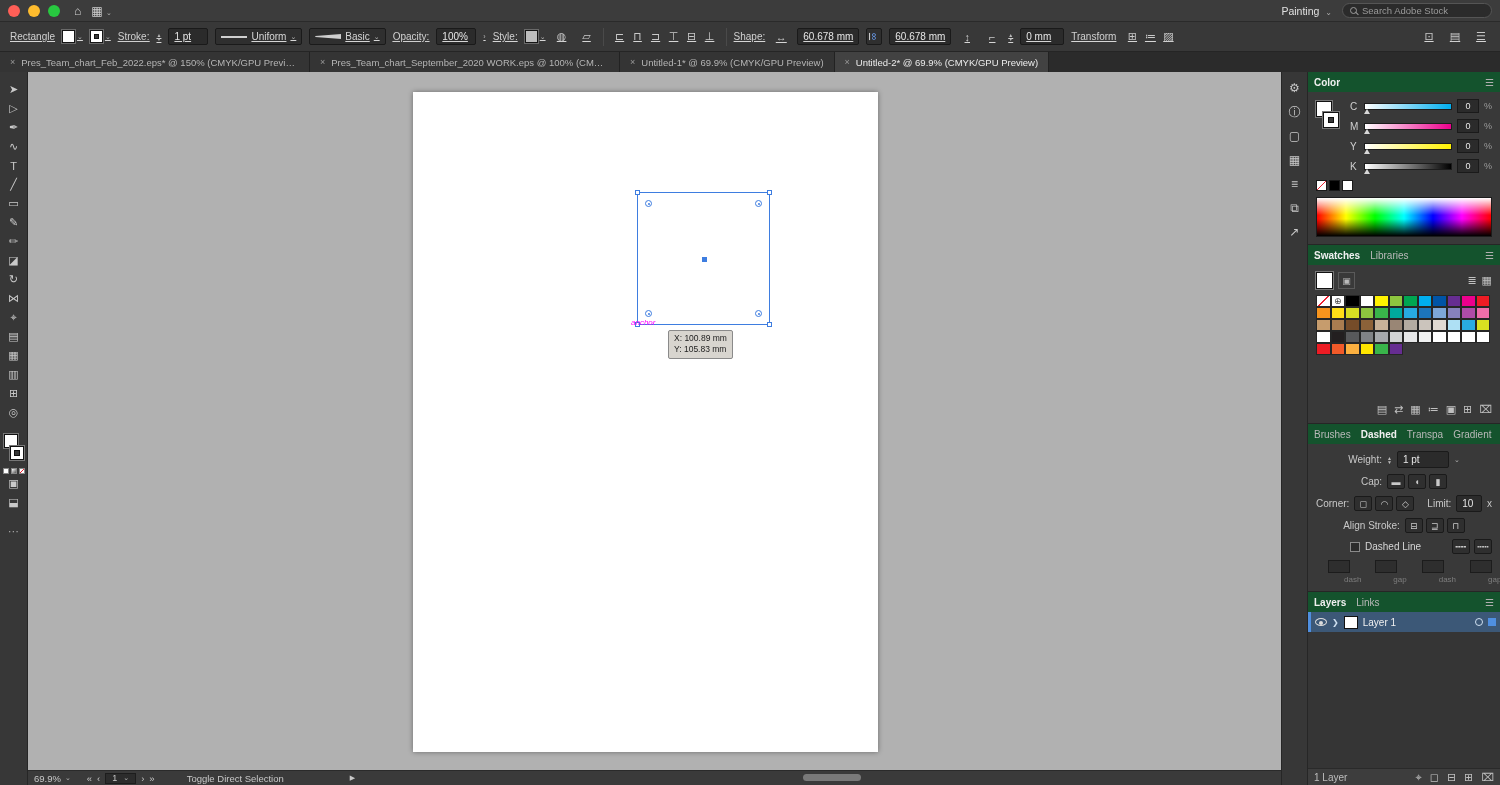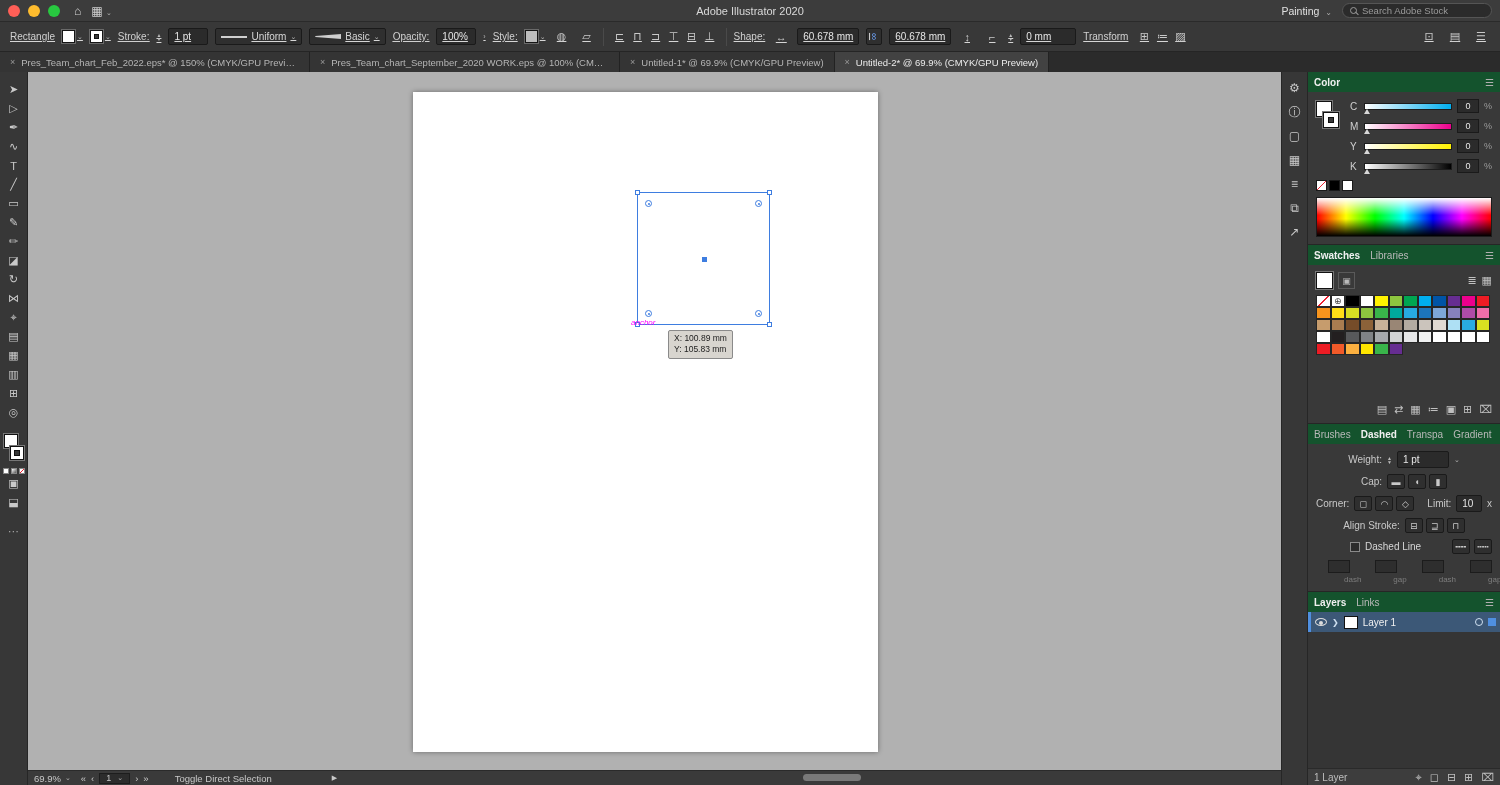--- a/index.html
+++ b/index.html
@@ -31,21 +31,21 @@
     display:flex; align-items:center; gap:7px; padding:0 10px; font-size:10px; white-space:nowrap;text-decoration:underline; }
   .cb-label { color:#d0d0d0; }
   .cb-link { color:#d0d0d0; text-decoration:underline; cursor:pointer; }
   .swatch-btn { display:flex; align-items:center; gap:2px; cursor:pointer; }
   .swatch { width:13px; height:13px; background:#fff; border:1px solid #151515; box-shadow:0 0 0 1px #6a6a6a; }
   .swatch.stroke-proxy { background:#fff; position:relative; }
   .swatch.stroke-proxy::after{ content:""; position:absolute; inset:3px; background:#383838; border:1px solid #111;}
   .chev { font-size:7px; color:#b5b5b5; }
   .field { background:#2b2b2b; border:1px solid #1a1a1a; color:#e6e6e6; height:17px;
     display:flex; align-items:center; padding:0 5px; font-size:10px; border-radius:2px; }
-  .field.w56{width:56px}.field.w40{width:40px}.field.w62{width:62px}
+  .field.w56{width:44px}.field.w40{width:40px}.field.w62{width:62px}
   .stepper { display:flex; flex-direction:column; justify-content:center; line-height:4px; color:#bbb; cursor:pointer; }
   .stepper span { font-size:5px; }
   .dd { display:flex; align-items:center; gap:4px; background:#2f2f2f; border:1px solid #1a1a1a;
     height:17px; padding:0 5px; border-radius:2px; cursor:pointer; }
   .dd .line { width:26px; height:2px; background:#cfcfcf; }
   .dd .taper { width:26px; height:5px; background:linear-gradient(to right,#cfcfcf,#cfcfcf); clip-path:polygon(0 40%,100% 0,100% 100%,0 60%); }
   .cb-icon { width:18px; height:18px; display:flex; align-items:center; justify-content:center;
     color:#c9c9c9; font-size:11px; cursor:pointer; border-radius:2px; }
   .divider { width:1px; height:18px; background:#4a4a4a; }
   .link-btn { width:16px; height:17px; display:flex; align-items:center; justify-content:center;
@@ -91,21 +91,21 @@
     display:flex; align-items:center; justify-content:center; }
   .corner-widget::after{ content:""; width:2px; height:2px; background:#3e7de0; border-radius:50%; }
   .cw-tl{left:7px;top:7px}.cw-tr{right:7px;top:7px}.cw-bl{left:7px;bottom:7px}.cw-br{right:7px;bottom:7px}
   .centerpt { position:absolute; left:50%; top:50%; width:5px; height:5px; margin:-2px 0 0 -2px; background:#3e7de0; }
   .anchor-label { position:absolute; left:603px; top:246px; color:#f0f; font-size:8px; font-style:italic; }
   .measure-tip { position:absolute; left:640px; top:258px; background:#d8d5cf; border:1px solid #8a8a8a;
     border-radius:2px; padding:2px 5px; font-size:8.5px; color:#222; line-height:1.35; }
 
   
   .statusbar { position:absolute; left:0; right:0; bottom:0; height:15px; background:#3a3a3a;
-    border-top:1px solid #2a2a2a; display:flex; align-items:center; gap:0; padding:0 6px; font-size:9.5px; color:#c9c9c9; }
+    border-top:1px solid #2a2a2a; display:flex; align-items:center; gap:6px; padding:0 6px; font-size:9.5px; color:#c9c9c9; }
   .statusbar .zoombox { display:flex; align-items:center; gap:4px; cursor:pointer; }
   .statusbar .navs { display:flex; align-items:center; gap:5px; margin-left:10px; }
   .statusbar .pagefield { background:#2c2c2c; border:1px solid #1d1d1d; padding:0 6px; height:11px;
     display:flex; align-items:center; gap:6px; font-size:9px; }
   .statusbar .statustext { margin-left:26px; }
   .statusbar .play { font-size:7px; margin-left:60px; }
   .hscroll { position:absolute; left:775px; bottom:4px; width:58px; height:7px; background:#797979; border-radius:4px; }
 
   
   .rightstrip { width:26px; background:#373737; border-left:1px solid #262626;
@@ -198,21 +198,20 @@
   <div class="traffic">
     <span class="tl red"></span>
     <span class="tl yellow"></span>
     <span class="tl green"></span>
   </div>
   <span class="tb-icon">⌂</span>
   <span class="tb-icon">
     <span>▦</span>
     <span class="chev">⌄</span>
   </span>
-  <div class="tb-title">Adobe Illustrator 2020</div>
   <div class="tb-right">
     <span class="workspace">
       <span>Painting</span>
       <span class="chev">⌄</span>
     </span>
     <div class="searchbox">
       <span class="mag"></span>
       <input placeholder="Search Adobe Stock" style="">
     </div>
   </div>

